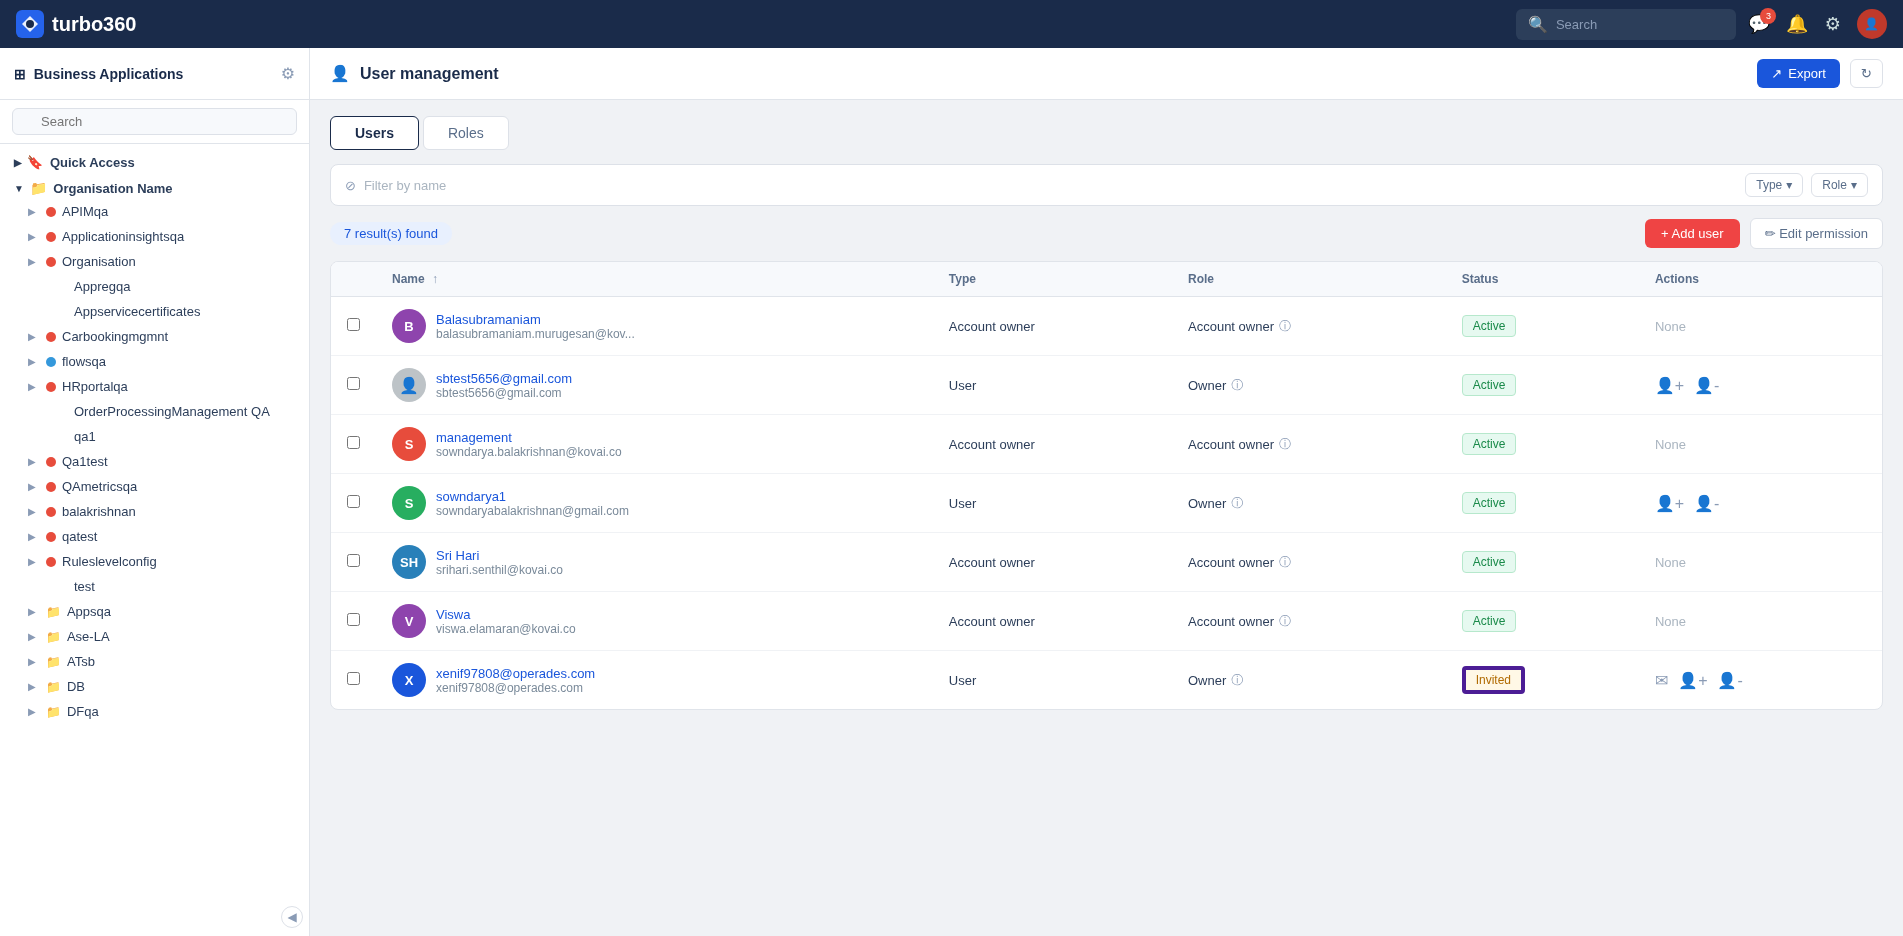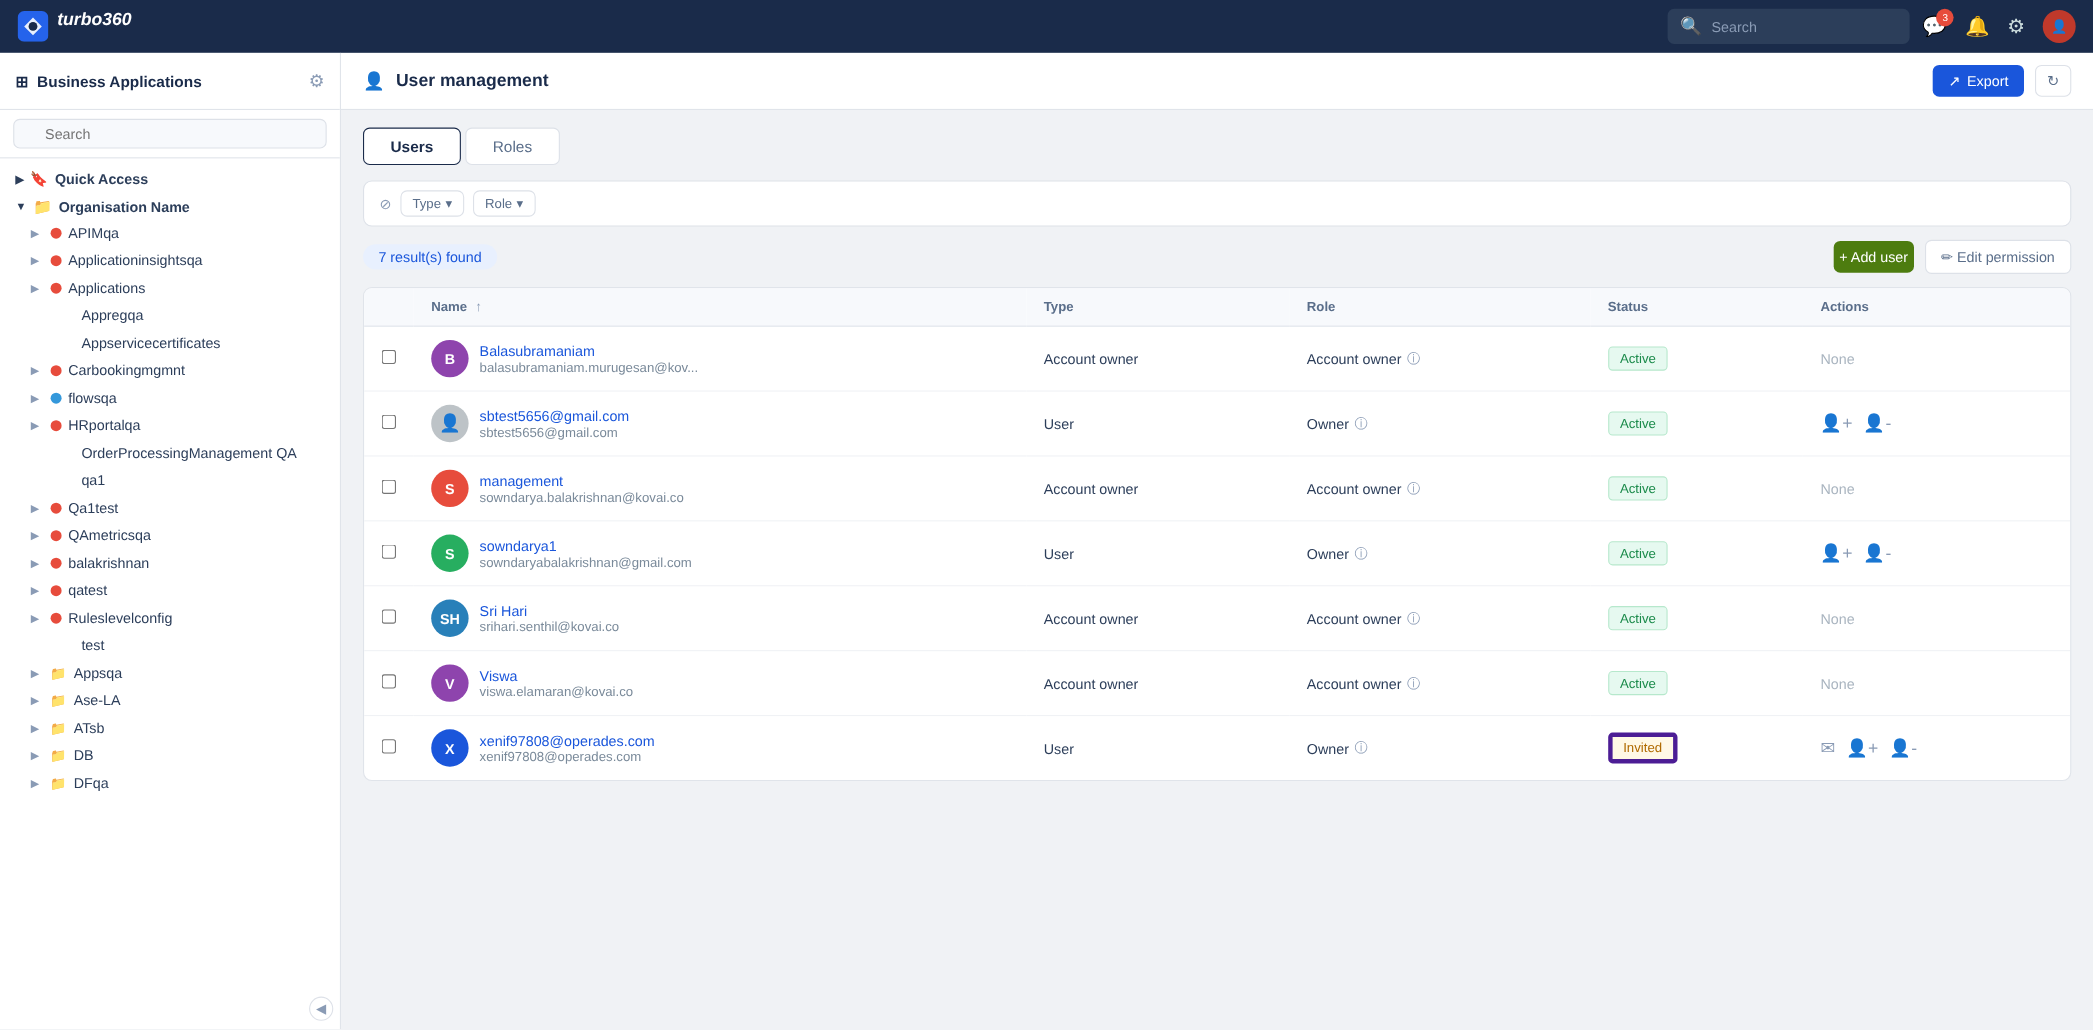--- a/index.html
+++ b/index.html
@@ -3,21 +3,21 @@
   <meta charset="utf-8">
   <style>
     * { box-sizing: border-box; margin: 0; padding: 0; font-family: -apple-system, BlinkMacSystemFont, 'Segoe UI', sans-serif; }
     body { display: flex; flex-direction: column; height: 936px; overflow: hidden; background: #f0f2f5; }
 
     
     .topnav {
       display: flex; align-items: center; background: #1a2b4a; height: 48px;
       padding: 0 16px; gap: 12px; flex-shrink: 0;
     }
-    .topnav-logo { display: flex; align-items: flex-start; gap: 8px; color: white; font-weight: 700; font-size: 16px; font-style: italic; }
+    .topnav-logo { display: flex; align-items: center; gap: 8px; color: white; font-weight: 700; font-size: 20px; }
     .topnav-logo-icon { width: 28px; height: 28px; }
     .topnav-spacer { flex: 1; }
     .topnav-search {
       background: #2c3e5a; border: none; border-radius: 6px; color: #cdd; padding: 6px 12px;
       width: 220px; display: flex; align-items: center; gap: 8px; cursor: text;
     }
     .topnav-search input { background: transparent; border: none; color: #cdd; outline: none; width: 100%; font-size: 13px; }
     .topnav-search input::placeholder { color: #8a9bb5; }
     .topnav-icons { display: flex; align-items: center; gap: 16px; color: white; }
     .nav-icon-btn { position: relative; cursor: pointer; color: #cdd; font-size: 18px; }
@@ -111,21 +111,21 @@
     }
 
     
     .actions-row { display: flex; align-items: center; justify-content: space-between; margin-bottom: 12px; }
     .results-badge {
       background: #e8f0fe; color: #1a56db; border-radius: 20px; padding: 4px 14px;
       font-size: 13px; font-weight: 500;
     }
     .actions-right { display: flex; gap: 10px; align-items: center; }
     .add-user-btn {
-      background: #4d7c0f; color: white; border: none; border-radius: 6px; padding: 7px 5px;
+      background: #ef4444; color: white; border: none; border-radius: 6px; padding: 7px 16px;
       font-size: 13px; cursor: pointer; display: flex; align-items: center; gap: 6px;
     }
     .edit-perm-btn {
       background: white; border: 1px solid #dde1e8; border-radius: 6px; padding: 7px 14px;
       font-size: 13px; cursor: pointer; color: #5a6e8a; display: flex; align-items: center; gap: 6px;
     }
 
     
     .user-table { width: 100%; background: white; border-radius: 8px; border: 1px solid #e0e4ea; overflow: hidden; }
     .user-table table { width: 100%; border-collapse: collapse; }
@@ -225,21 +225,21 @@
           <span>APIMqa</span>
         </div>
       <div class="sidebar-item" style="padding-left:28px;">
           <span class="chevron">▶</span>
           <span class="dot dot-red"></span>
           <span>Applicationinsightsqa</span>
         </div>
       <div class="sidebar-item" style="padding-left:28px;">
           <span class="chevron">▶</span>
           <span class="dot dot-red"></span>
-          <span>Applications</span>
+          <span>Organisation</span>
         </div>
       <div class="sidebar-item" style="padding-left:40px;">
           <span class="chevron"></span>
           <span class="dot dot-none"></span>
           <span>Appregqa</span>
         </div>
       <div class="sidebar-item" style="padding-left:40px;">
           <span class="chevron"></span>
           <span class="dot dot-none"></span>
           <span>Appservicecertificates</span>
@@ -351,20 +351,21 @@
 
     <div class="content-body">
 
       <div class="tabs">
         <div class="tab active">Users</div>
         <div class="tab">Roles</div>
       </div>
 
       <div class="filter-bar">
         <span class="filter-icon">⊘</span>
+        <input class="filter-input" type="text" placeholder="Filter by name" style="">
         <button class="filter-type-btn">
           <span>Type</span>
           <span>▾</span>
         </button>
         <button class="filter-role-btn">
           <span>Role</span>
           <span>▾</span>
         </button>
       </div>
 

